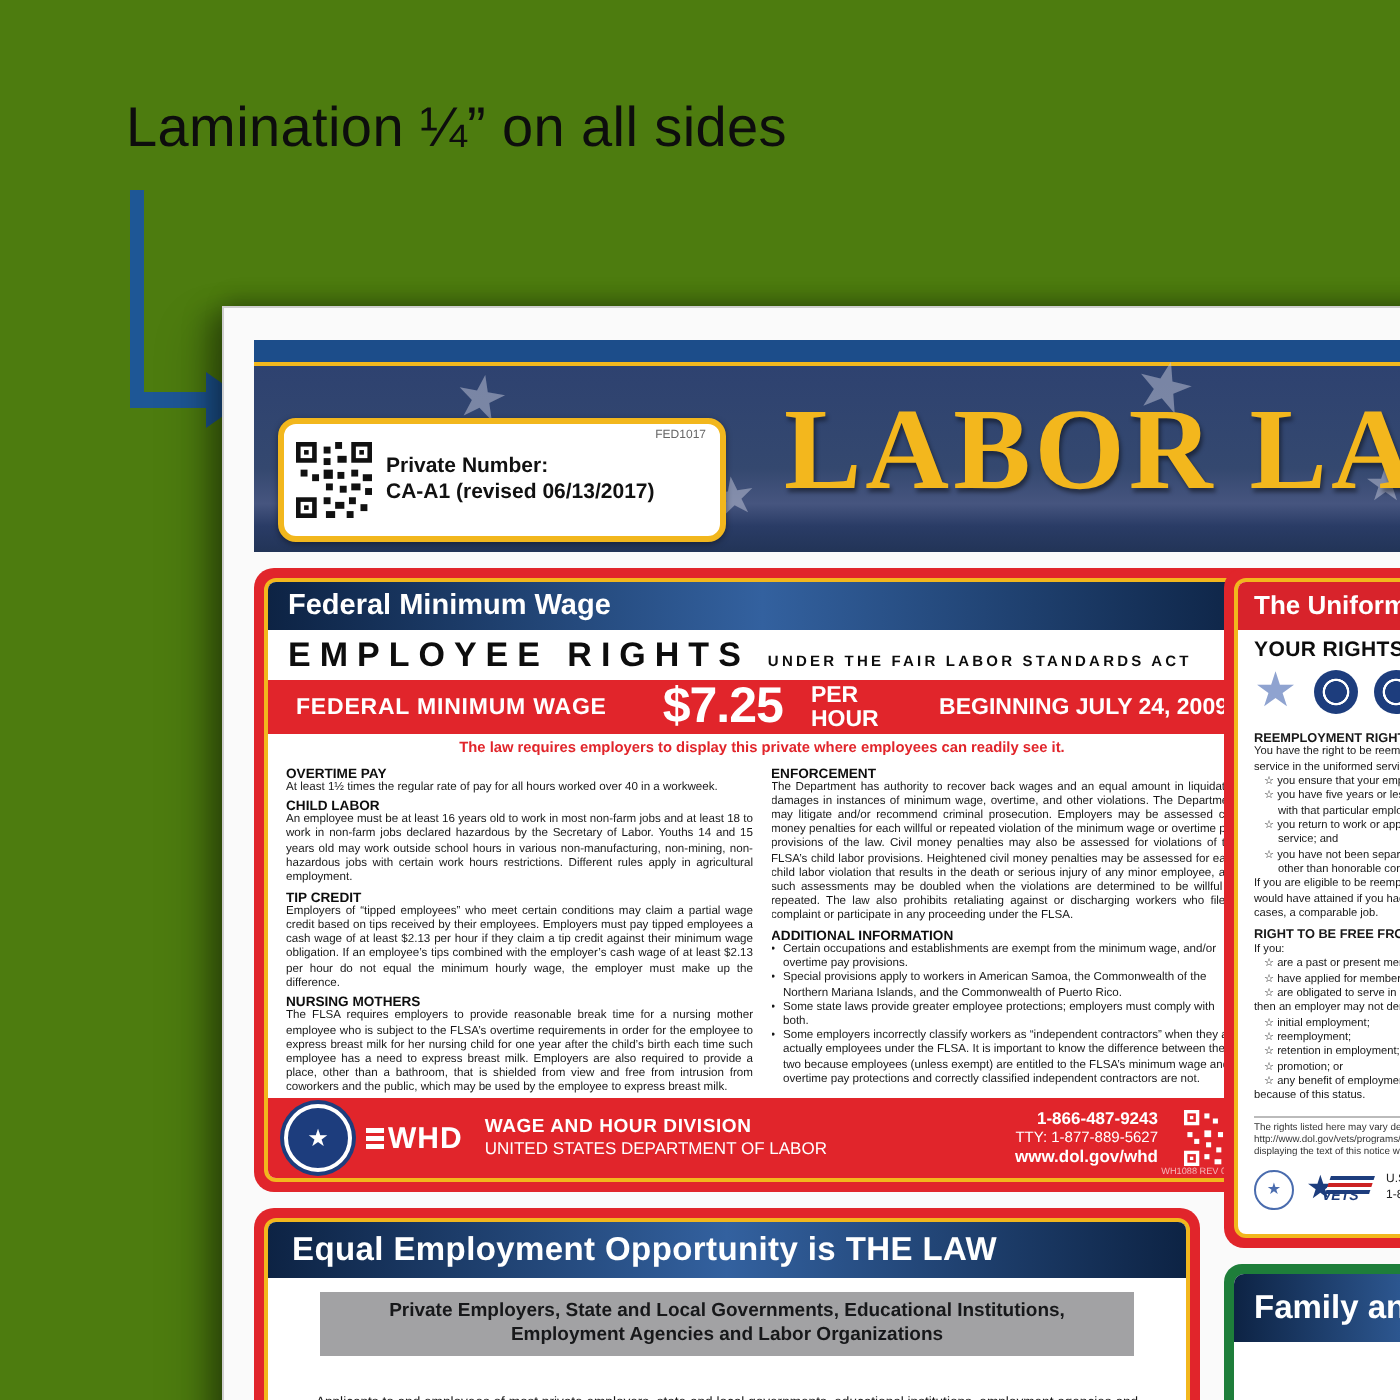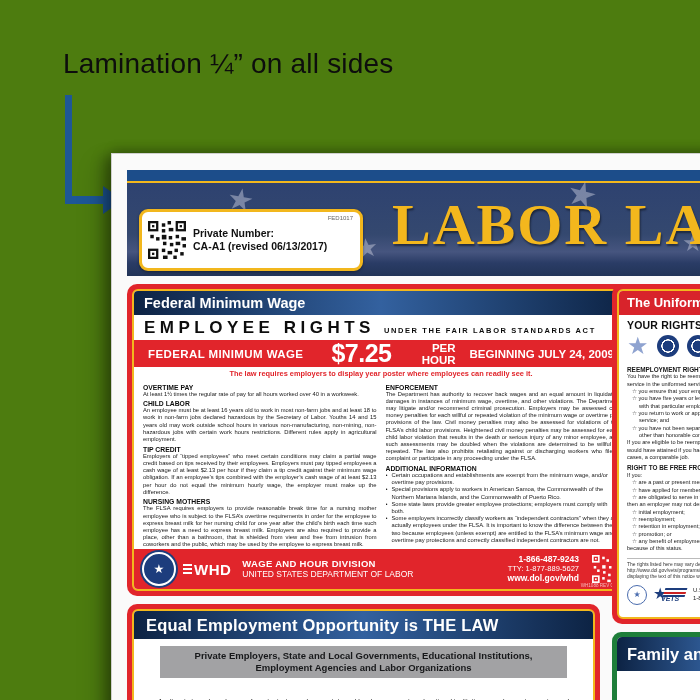--- a/index.html
+++ b/index.html
@@ -36,21 +36,21 @@
   .navy-bar{background:linear-gradient(90deg,#0d2344 0%,#33619f 50%,#0d2344 100%);color:#fff;font-weight:bold;}
   
   .fmw{left:15px;top:130px;width:508px;height:312px;}
   .fmw-head{height:24px;line-height:24px;font-size:14.5px;padding-left:10px;}
   .rights-row{display:flex;align-items:baseline;gap:9px;padding:3px 10px 2px;}
   .rights-big{font-size:17px;font-weight:bold;letter-spacing:4.5px;color:#0d0d0d;white-space:nowrap;}
   .rights-sub{font-size:7.5px;font-weight:bold;letter-spacing:1.6px;color:#0d0d0d;white-space:nowrap;}
   .wage-bar{display:flex;align-items:center;background:#e1252b;color:#fff;height:27px;padding:0 14px;gap:14px;}
   .wage-label{font-size:11.5px;font-weight:bold;letter-spacing:.4px;white-space:nowrap;}
   .wage-amt{font-size:25px;font-weight:bold;letter-spacing:-.5px;margin-left:14px;}
-  .wage-unit{font-size:11.5px;font-weight:bold;text-align:right;}
+  .wage-unit{font-size:11.5px;font-weight:bold;}
   .wage-begin{font-size:11.5px;font-weight:bold;margin-left:auto;white-space:nowrap;}
   .notice{color:#e1252b;font-weight:bold;font-size:7.4px;text-align:center;padding:2px 0 1px;}
   .fmw-cols{flex:1;display:flex;gap:9px;padding:2px 9px;overflow:hidden;}
   .fmw-col{flex:1;overflow:hidden;}
   .col-h{font-size:6.8px;font-weight:bold;color:#0d0d0d;margin-top:2.5px;}
   .col-p{font-size:5.8px;line-height:7.2px;color:#181818;text-align:justify;}
   .bullet{display:flex;gap:2px;font-size:5.8px;line-height:7.2px;color:#181818;}
   .b-dot{flex:0 0 4px;}
   
   .whd-bar{height:40px;background:#e1252b;display:flex;align-items:center;padding:0 8px;gap:7px;position:relative;}
@@ -179,21 +179,21 @@
         <div class="rights-row">
           <span class="rights-big">EMPLOYEE RIGHTS</span>
           <span class="rights-sub">UNDER THE FAIR LABOR STANDARDS ACT</span>
         </div>
         <div class="wage-bar">
           <span class="wage-label">FEDERAL MINIMUM WAGE</span>
           <span class="wage-amt">$7.25</span>
           <span class="wage-unit">PER HOUR</span>
           <span class="wage-begin">BEGINNING JULY 24, 2009</span>
         </div>
-        <div class="notice">The law requires employers to display year poster where employees can readily see it.</div>
+        <div class="notice">The law requires employers to display this private where employees can readily see it.</div>
         <div class="fmw-cols">
           <div class="fmw-col" id="fmw-left">
               <div class="col-h">OVERTIME PAY</div>
               <div class="col-p">At least 1½ times the regular rate of pay for all hours worked over 40 in a workweek.</div>
               <div class="col-h">CHILD LABOR</div>
               <div class="col-p">An employee must be at least 16 years old to work in most non-farm jobs and at least 18 to work in non-farm jobs declared hazardous by the Secretary of Labor. Youths 14 and 15 years old may work outside school hours in various non-manufacturing, non-mining, non-hazardous jobs with certain work hours restrictions. Different rules apply in agricultural employment.</div>
               <div class="col-h">TIP CREDIT</div>
               <div class="col-p">Employers of “tipped employees” who meet certain conditions may claim a partial wage credit based on tips received by their employees. Employers must pay tipped employees a cash wage of at least $2.13 per hour if they claim a tip credit against their minimum wage obligation. If an employee’s tips combined with the employer’s cash wage of at least $2.13 per hour do not equal the minimum hourly wage, the employer must make up the difference.</div>
               <div class="col-h">NURSING MOTHERS</div>
               <div class="col-p">The FLSA requires employers to provide reasonable break time for a nursing mother employee who is subject to the FLSA’s overtime requirements in order for the employee to express breast milk for her nursing child for one year after the child’s birth each time such employee has a need to express breast milk. Employers are also required to provide a place, other than a bathroom, that is shielded from view and free from intrusion from coworkers and the public, which may be used by the employee to express breast milk.</div>

